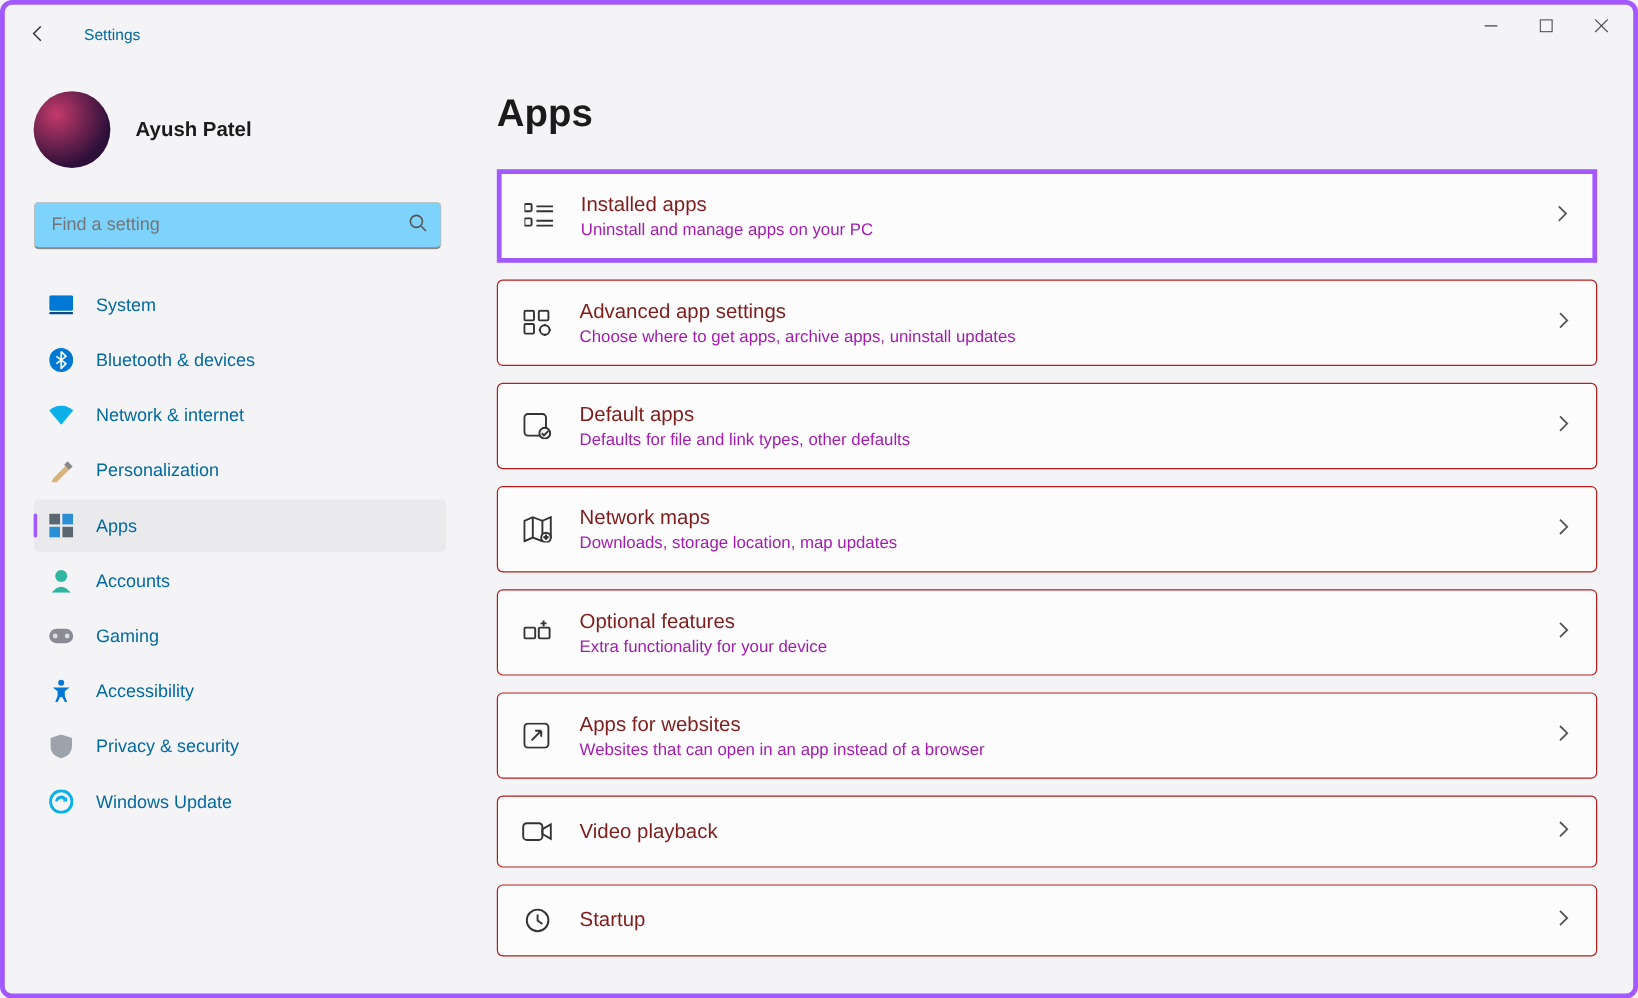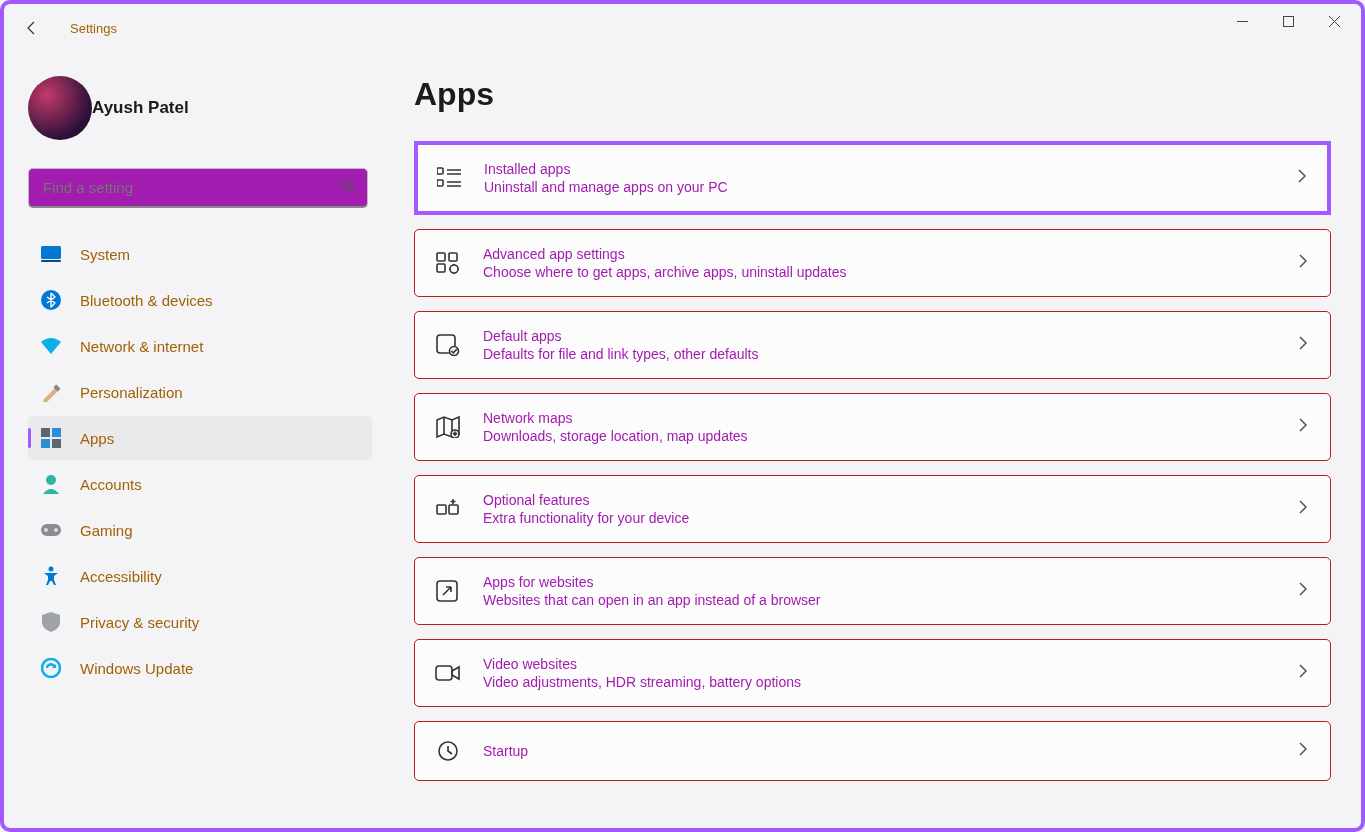--- a/index.html
+++ b/index.html
@@ -18,21 +18,21 @@
     align-items: center;
     padding: 0 8px;
     position: relative;
   }
   .back-btn {
     width: 40px; height: 40px;
     display:flex;align-items:center;justify-content:center;
     border-radius: 4px;
     cursor: pointer;
   }
-  .title { font-size: 13px; color: #a16207; margin-left: 18px; }
+  .title { font-size: 13px; color: #0369a1; margin-left: 18px; }
   .win-controls {
     position: absolute;
     right: 4px; top: 0;
     display: flex;
     gap: 0;
   }
   .win-controls .wc {
     width: 46px; height: 34px;
     display:flex;align-items:center;justify-content:center;
     cursor: pointer;
@@ -41,21 +41,21 @@
   .layout {
     display: flex;
     height: calc(100% - 48px);
   }
   .sidebar {
     width: 380px;
     padding: 24px 0 0 24px;
     flex-shrink: 0;
   }
   .profile {
-    display:flex; align-items:center; gap:0;
+    display:flex; align-items:center; gap:21px;
     margin-bottom: 28px;
     cursor: pointer;
   }
   .avatar {
     width: 64px; height: 64px; border-radius: 50%;
     background: radial-gradient(circle at 30% 30%, #c33a6a, #2c103a 70%);
     flex-shrink: 0;
   }
   .username { font-size: 17px; font-weight: 600; color: #1b1b1b; }
   .search-wrap {
@@ -64,38 +64,38 @@
     margin-bottom: 24px;
   }
   .search-input {
     width: 100%;
     height: 40px;
     padding: 0 40px 0 14px;
     font-size: 15px;
     border: 1px solid #bbb;
     border-bottom: 2px solid #888;
     border-radius: 5px;
-    background: #a21caf;
+    background: #7dd3fc;
     outline: none;
   }
   .search-icon {
     position: absolute;
     right: 12px; top: 50%;
     transform: translateY(-50%);
     color: #555;
   }
   .nav { display:flex; flex-direction:column; gap: 2px; }
   .nav-item {
     display:flex; align-items:center;
     height: 44px;
     padding: 0 12px;
     border-radius: 5px;
     cursor: pointer;
     font-size: 15px;
-    color: #a16207;
+    color: #0369a1;
     gap: 18px;
     width: 344px;
     position: relative;
   }
   .nav-item .ico {
     width: 22px; height: 22px;
     display:flex;align-items:center;justify-content:center;
     flex-shrink: 0;
   }
   .nav-item.selected {
@@ -136,21 +136,21 @@
     padding: 16px 18px;
   }
   .card-ico {
     width: 26px; height: 26px;
     display:flex;align-items:center;justify-content:center;
     flex-shrink: 0;
     margin-right: 22px;
     color: #333;
   }
   .card-text { flex: 1; }
-  .card-title { font-size: 14px; color: #a21caf; }
+  .card-title { font-size: 17px; color: #7f1d1d; }
   .card-sub { font-size: 14px; color: #a21caf; margin-top: 2px; }
   .chev { color: #555; flex-shrink: 0; }
 </style>
 </head>
 <body>
 
 <div class="titlebar">
   <div class="back-btn">
     <svg width="16" height="16" viewBox="0 0 16 16" fill="none" stroke="#333" stroke-width="1.2">
         <path d="M10 2 L4 8 L10 14"></path>
@@ -398,22 +398,21 @@
     </div>
 
     <div class="card">
       <span class="card-ico">
           <svg width="26" height="20" viewBox="0 0 26 20" fill="none" stroke="#333" stroke-width="1.6">
             <rect x="1" y="3" width="16" height="14" rx="3"></rect>
             <path d="M17 8l7-4v12l-7-4z"></path>
           </svg>
         </span>
       <div class="card-text">
-        <div class="card-title">Video websites</div>
-        <div class="card-sub">Video adjustments, HDR streaming, battery options</div>
+        <div class="card-title">Video playback</div>
       </div>
       <span class="chev"><svg width="14" height="14" viewBox="0 0 14 14" fill="none" stroke="#555" stroke-width="1.5">
             <path d="M4 1 L10 7 L4 13"></path>
           </svg></span>
     </div>
 
     <div class="card" style="margin-bottom:0;">
       <span class="card-ico">
           <svg width="24" height="22" viewBox="0 0 24 22" fill="none" stroke="#333" stroke-width="1.6">
             <circle cx="12" cy="11" r="9"></circle>

